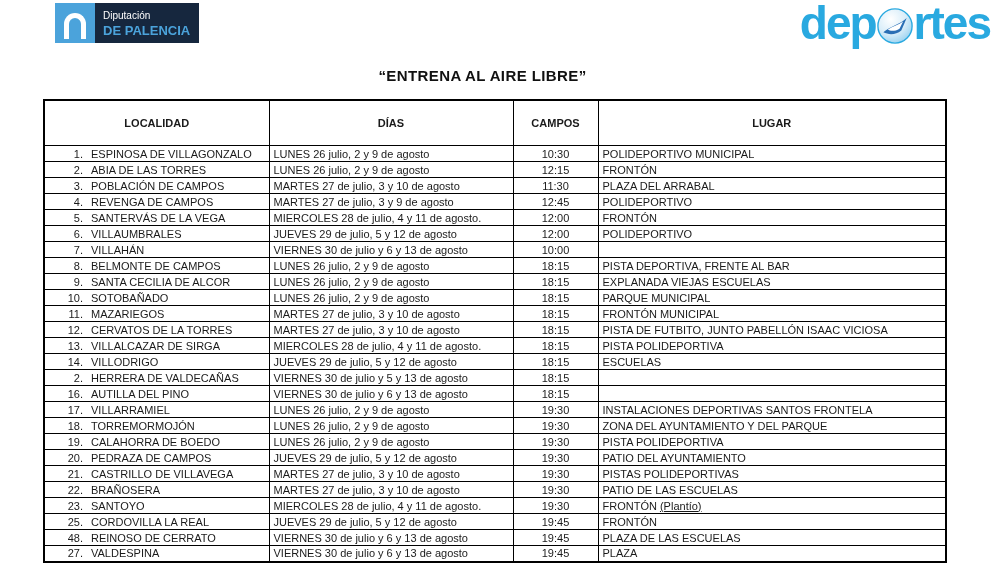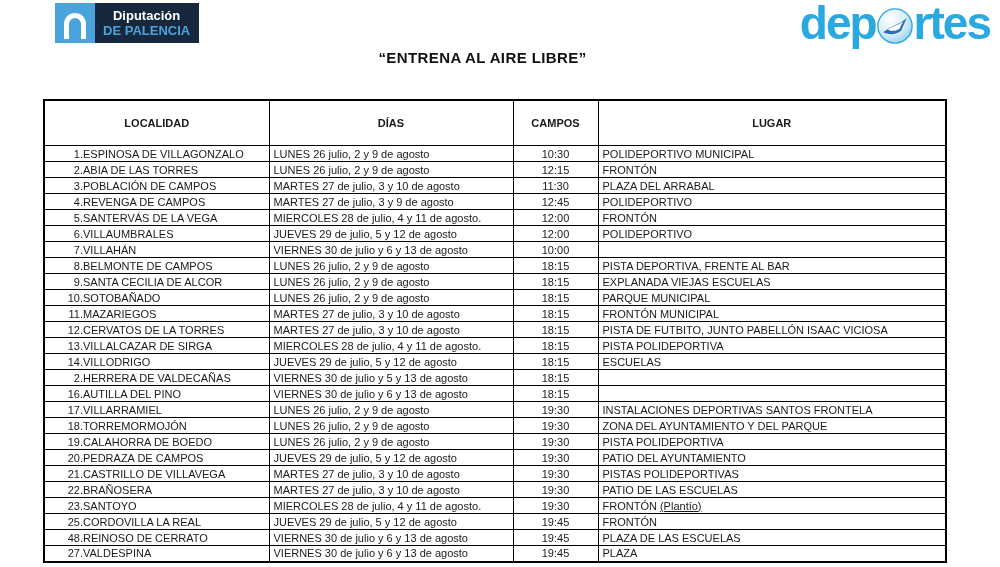--- a/index.html
+++ b/index.html
@@ -8,45 +8,45 @@
   .page { position:relative; width:1000px; height:567px; background:#fff; }
 
   
   .dip-logo { position:absolute; left:55px; top:3px; display:flex; height:40px; }
   .dip-square { width:40px; height:40px; background:#4BA3DB; display:flex;
     align-items:flex-end; justify-content:center; }
   .arch { width:22px; height:26px; border:5px solid #ffffff; border-bottom:none;
     border-radius:12px 12px 0 0; margin-bottom:4px; }
   .dip-textbox { background:#16273E; height:40px; padding:4px 9px 4px 8px;
     display:flex; flex-direction:column; justify-content:center; min-width:88px; }
-  .dip-line1 { color:#ffffff; font-weight:bold; font-size:13px; line-height:15px;text-align:center; }
+  .dip-line1 { color:#ffffff; font-weight:normal; font-size:10px; line-height:15px; }
   .dip-line2 { color:#4BA3DB; font-weight:bold; font-size:13px; line-height:15px; }
 
   
   .brand { position:absolute; right:10px; top:-4px; display:flex; align-items:center;
     font-weight:bold; font-size:46px; letter-spacing:-2px; color:#29A9E0; }
   .brand .globe { width:36px; height:36px; margin:6px 1px 0 1px; }
 
   
-  .title { position:absolute; top:49px; left:0; width:965px; text-align:center;
+  .title { position:absolute; top:67px; left:0; width:965px; text-align:center;
     font-size:15px; font-weight:bold; color:#111; letter-spacing:0.4px; }
 
   
   table.schedule { position:absolute; left:43px; top:99px; width:902px;
     border-collapse:collapse; table-layout:fixed; font-size:11px; }
   table.schedule, table.schedule th, table.schedule td { border:1px solid #000; }
   table.schedule { border-width:2px; }
   table.schedule th { height:17px; font-size:11px; font-weight:bold;
     text-align:center; vertical-align:middle; padding:16px 2px; }
   table.schedule td { height:16px; vertical-align:middle; padding:0 4px;
     white-space:nowrap; overflow:hidden; }
   td.c-loc { padding-left:0; }
   .loc-wrap { display:flex; align-items:center; }
   .loc-num { display:inline-block; width:34px; text-align:right; flex:0 0 34px; }
-  .loc-name { }
+  .loc-name { margin-left:8px; }
   td.c-dias { padding-left:8px; }
   td.c-hor { text-align:center; }
   td.c-lugar { padding-left:7px; }
   .u { text-decoration:underline; }
 </style>
 </head>
 <body>
 
 <div class="page">
 

